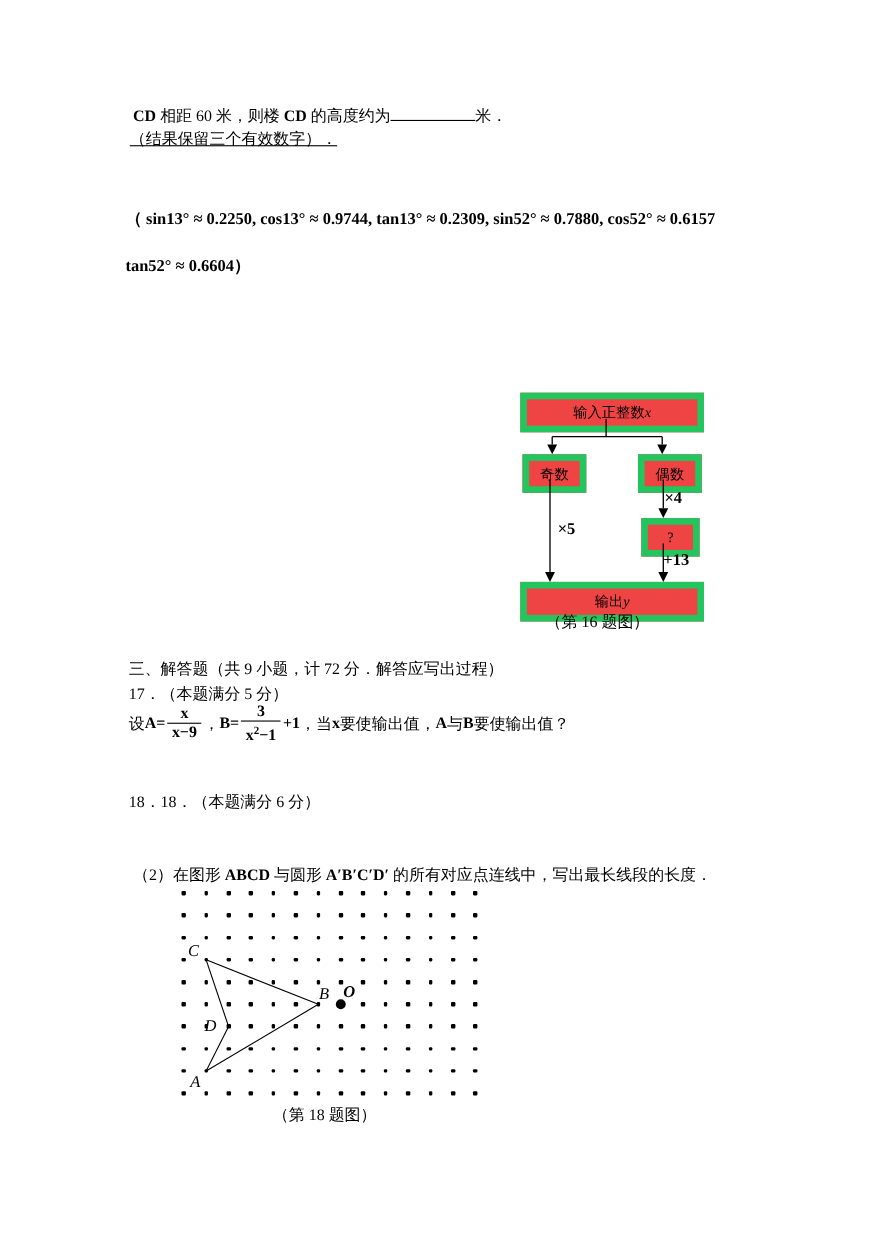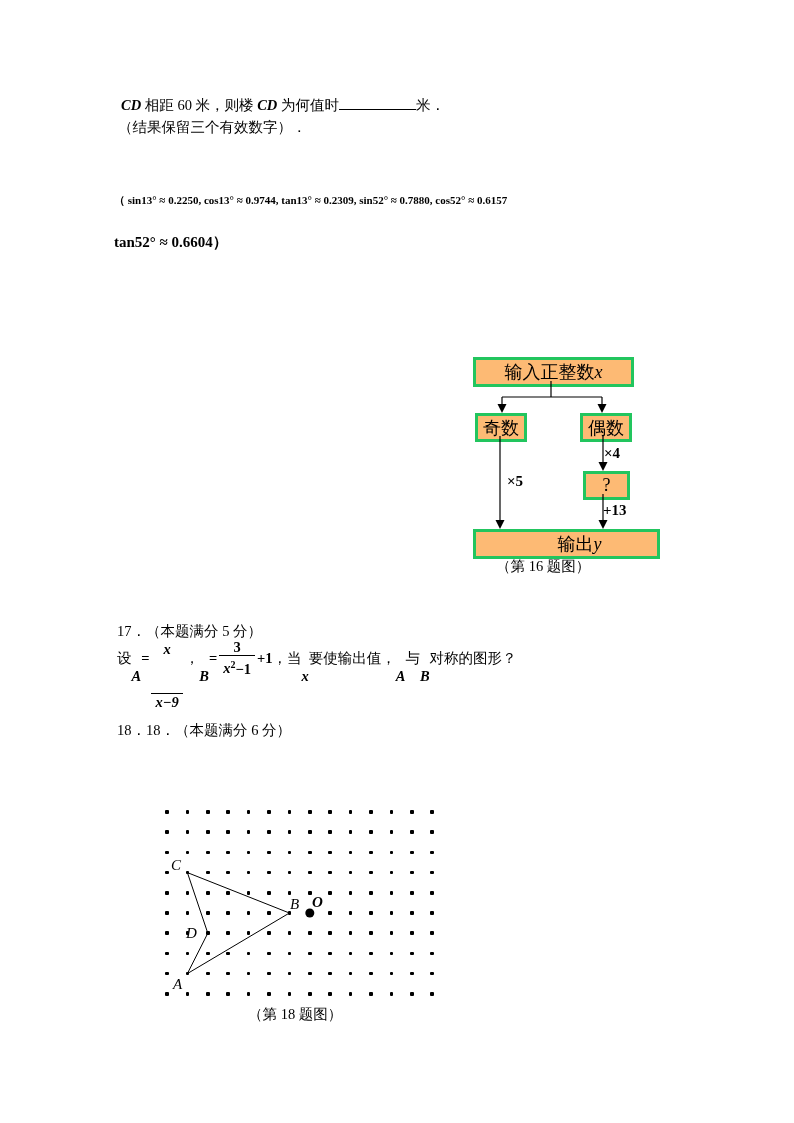--- a/index.html
+++ b/index.html
@@ -1,48 +1,48 @@
 <!DOCTYPE html>
 <html><head>
 <meta charset="utf-8">
 <style>
   html,body{margin:0;padding:0;background:#fff;}
   .page{position:relative;width:794px;height:1123px;background:#fff;overflow:hidden;
         font-family:"Liberation Serif","DejaVu Serif",serif;color:#000;}
   .t{position:absolute;white-space:nowrap;font-size:14.5px;line-height:17px;}
   .b{font-weight:bold;}
-  .vi{font-weight:bold;font-style:italic;font-family:"Liberation Serif","DejaVu Serif",serif;margin-top:36px;}
+  .vi{font-weight:bold;font-family:"Liberation Serif","DejaVu Serif",serif;}
   .it{font-style:italic;}
   .blank{display:inline-block;border-bottom:1px solid #000;height:13px;vertical-align:baseline;}
-  .fcbox{position:absolute;border:3px solid #22c55e;text-align:center;font-size:18px;
-         display:flex;align-items:center;justify-content:center;background:#fdba74;}
+  .fcbox{position:absolute;border:6px solid #22c55e;text-align:center;font-size:13px;
+         display:flex;align-items:center;justify-content:center;background:#ef4444;}
   .fclabel{position:absolute;font-weight:bold;font-size:15px;white-space:nowrap;}
   svg.overlay{position:absolute;left:0;top:0;pointer-events:none;}
   .dot{position:absolute;background:#000;border-radius:1px;}
   .figlabel{position:absolute;font-style:italic;font-size:15px;font-family:"Liberation Serif","DejaVu Serif",serif;}
   .figlabel.b{font-weight:bold;}
   .frac{display:inline-block;text-align:center;vertical-align:middle;margin:0 2px;}
   .frac .num{display:block;padding:0 4px;line-height:16px;}
   .frac .den{display:block;border-top:1.5px solid #000;padding:0 4px;line-height:17px;}
   .formula{position:absolute;display:flex;align-items:center;white-space:nowrap;font-size:14.5px;}
   sup{font-size:10px;}
 </style>
 </head>
 <body>
 
 <div class="page">
 
   <div class="t" style="left:121px;top:96px;">
-    <span class="vi">CD</span><span> 相距 60 米，则楼 </span><span class="vi">CD</span><span> 为何值时</span><span class="blank" style="width:77px;"></span><span>米．</span>
-  </div>
-  <div class="t" style="left:118px;top:119px;">
+    <span class="vi">CD</span><span> 相距 60 米，则楼 </span><span class="vi">CD</span><span> 的高度约为</span><span class="blank" style="width:77px;"></span><span>米．</span>
+  </div>
+  <div class="t" style="left:118px;top:119px;text-decoration:underline;">
     <span>（结果保留三个有效数字）．</span>
   </div>
 
-  <div class="t b" style="left:114px;top:192px;font-size:11px;">
+  <div class="t b" style="left:114px;top:192px;font-size:15px;">
     <span>（ sin13° ≈ 0.2250, cos13° ≈ 0.9744, tan13° ≈ 0.2309, sin52° ≈ 0.7880, cos52° ≈ 0.6157</span>
   </div>
   <div class="t b" style="left:114px;top:234px;font-size:15px;">
     <span>tan52° ≈ 0.6604）</span>
   </div>
 
 
 
   <div class="fcbox" style="left:473px;top:357px;width:155px;height:24px;">
     <span>输入正整数 </span>
@@ -50,31 +50,34 @@
   </div>
   <div class="fcbox" style="left:475px;top:413px;width:46px;height:23px;">
     <span>奇数</span>
   </div>
   <div class="fcbox" style="left:580px;top:413px;width:46px;height:23px;">
     <span>偶数</span>
   </div>
   <div class="fcbox" style="left:583px;top:471px;width:41px;height:23px;">
     <span>?</span>
   </div>
-  <div class="fcbox" style="left:473px;top:529px;width:155px;height:24px;padding-left:26px;">
+  <div class="fcbox" style="left:473px;top:529px;width:155px;height:24px;">
     <span>输出 </span>
       <span class="it">y</span>
   </div>
   <div class="fclabel" style="left:507px;top:473px;"><span>×5</span></div>
   <div class="fclabel" style="left:604px;top:445px;"><span>×4</span></div>
   <div class="fclabel" style="left:603px;top:502px;"><span>+13</span></div>
   <div class="t" style="left:496px;top:558px;">
     <span>（第 16 题图）</span>
   </div>
 
+  <div class="t" style="left:117px;top:601px;">
+    <span>三、解答题（共 9 小题，计 72 分．解答应写出过程）</span>
+  </div>
   <div class="t" style="left:117px;top:623px;">
     <span>17．（本题满分 5 分）</span>
   </div>
   <div class="formula" style="left:117px;top:637px;height:42px;">
     <span>设 </span>
     <span class="vi">A</span>
     <span class="b"> = </span>
     <span class="frac b">
       <span class="num vi">x</span>
       <span class="den vi">x−9</span>
@@ -86,25 +89,28 @@
       <span class="num">3</span>
       <span class="den"><span class="vi">x</span><sup>2</sup><span>−1</span></span>
     </span>
     <span class="b">+1</span>
     <span>，当 </span>
     <span class="vi">x</span>
     <span> 要使输出值， </span>
     <span class="vi">A</span>
     <span> 与 </span>
     <span class="vi">B</span>
-    <span> 对称的图形？</span>
+    <span> 要使输出值？</span>
   </div>
 
   <div class="t" style="left:117px;top:722px;">
     <span>18．18．（本题满分 6 分）</span>
+  </div>
+  <div class="t" style="left:121px;top:788px;">
+    <span>（2）在图形 </span><span class="vi">ABCD</span><span> 与圆形 </span><span class="vi">A′B′C′D′</span><span> 的所有对应点连线中，写出最长线段的长度．</span>
   </div>
 
   <div id="dots">
       <span class="dot" style="left: 165.2px; top: 810.2px; width: 3.6px; height: 3.6px;"></span>
       <span class="dot" style="left: 185.6px; top: 810.2px; width: 3.6px; height: 3.6px;"></span>
       <span class="dot" style="left: 206px; top: 810.2px; width: 3.6px; height: 3.6px;"></span>
       <span class="dot" style="left: 226.4px; top: 810.2px; width: 3.6px; height: 3.6px;"></span>
       <span class="dot" style="left: 246.8px; top: 810.2px; width: 3.6px; height: 3.6px;"></span>
       <span class="dot" style="left: 267.2px; top: 810.2px; width: 3.6px; height: 3.6px;"></span>
       <span class="dot" style="left: 287.6px; top: 810.2px; width: 3.6px; height: 3.6px;"></span>

